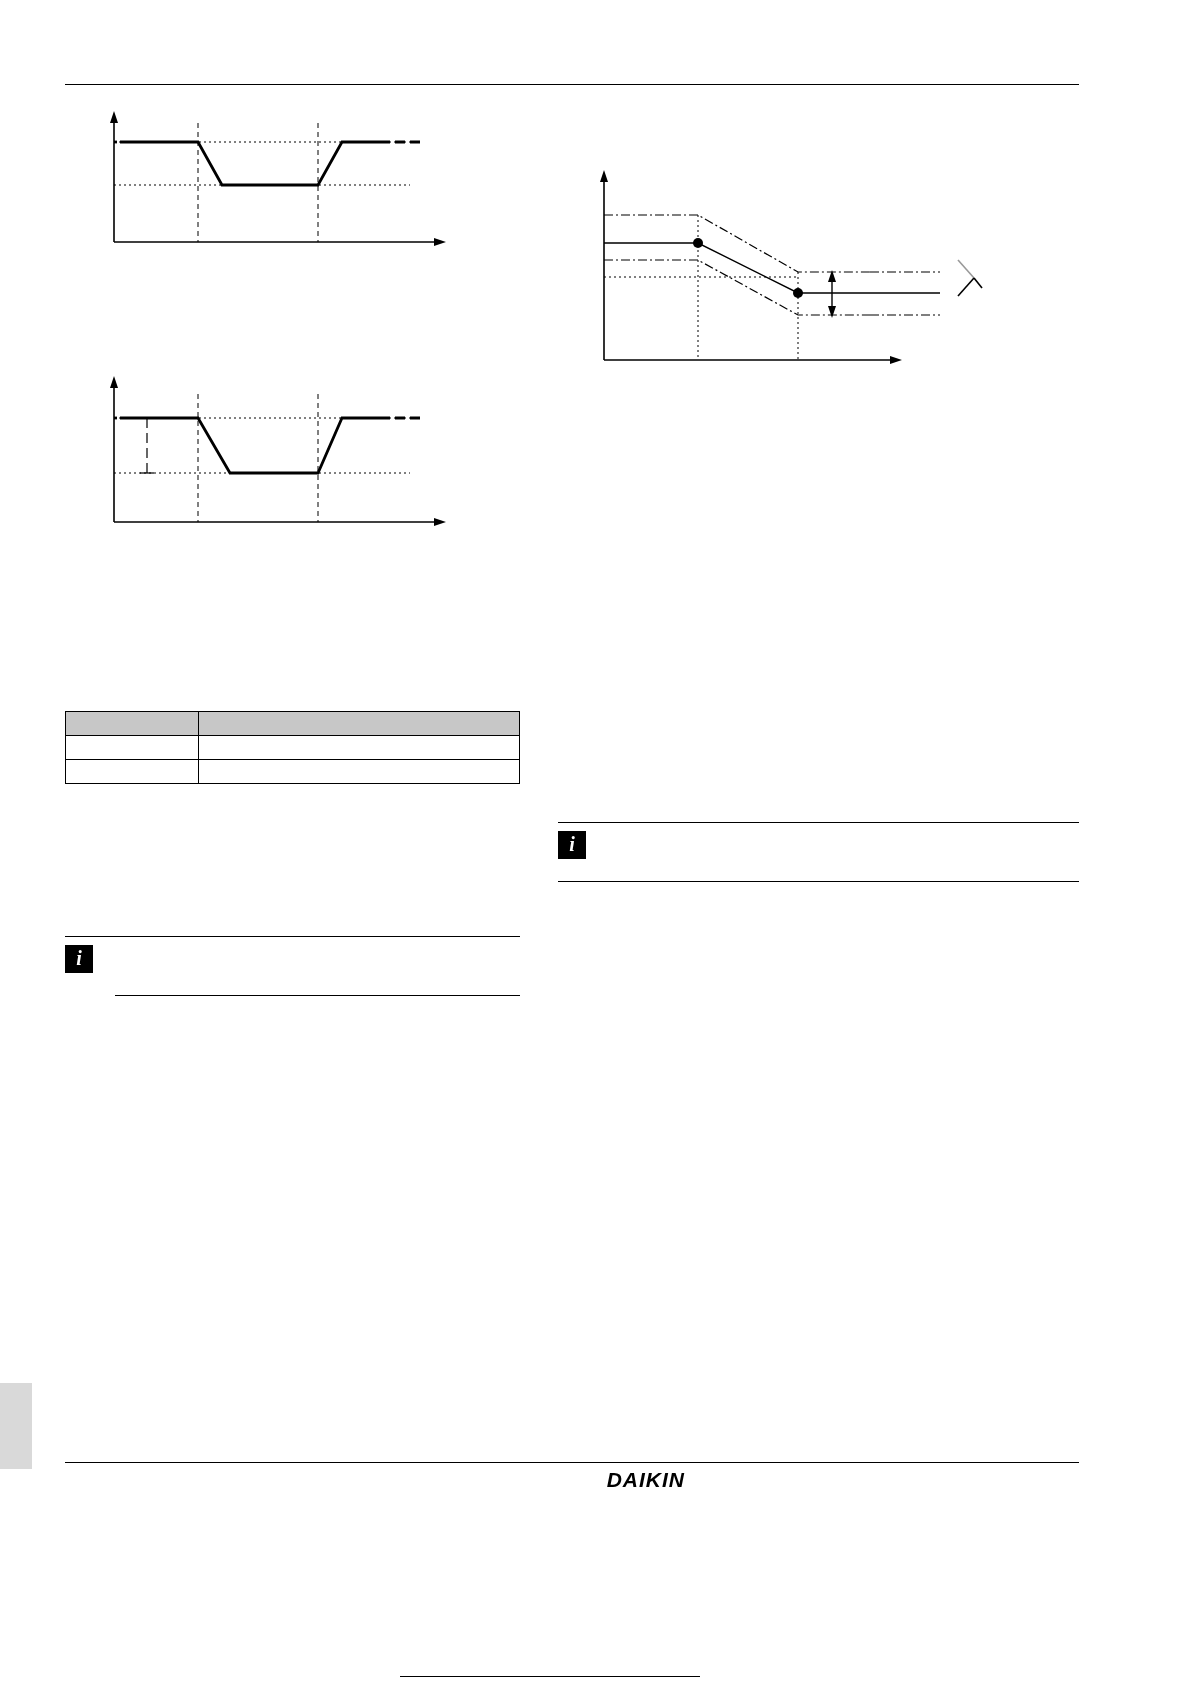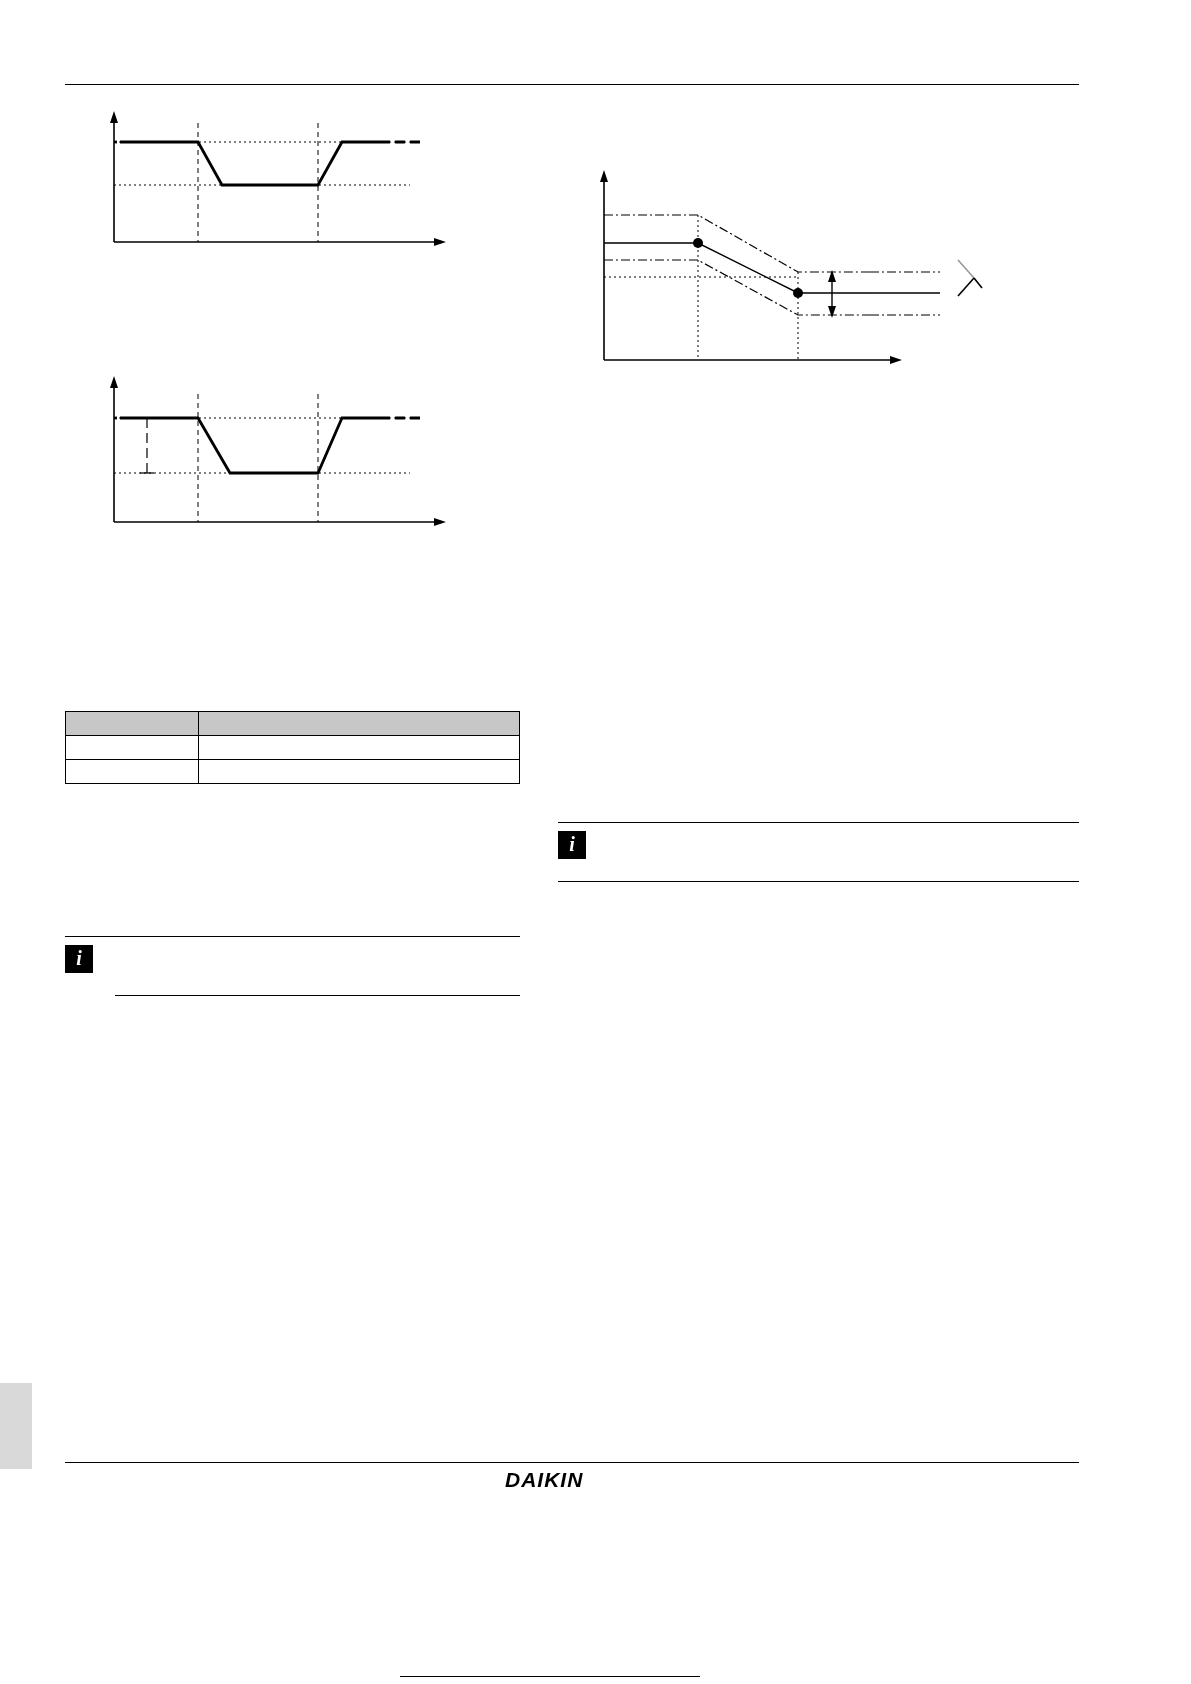--- a/index.html
+++ b/index.html
@@ -149,21 +149,21 @@
     height: 1px;
     background: #000;
   }
 
   
   .footer-logo {
     position: absolute;
     left: 505px;
     top: 1468px;
     width: 180px;
-    text-align: left;
+    text-align: right;
   }
   .footer-logo .brand {
     font-family: "Liberation Sans", sans-serif;
     font-weight: bold;
     font-style: italic;
     font-size: 21px;
     letter-spacing: 1px;
     color: #000;
   }
 </style>

